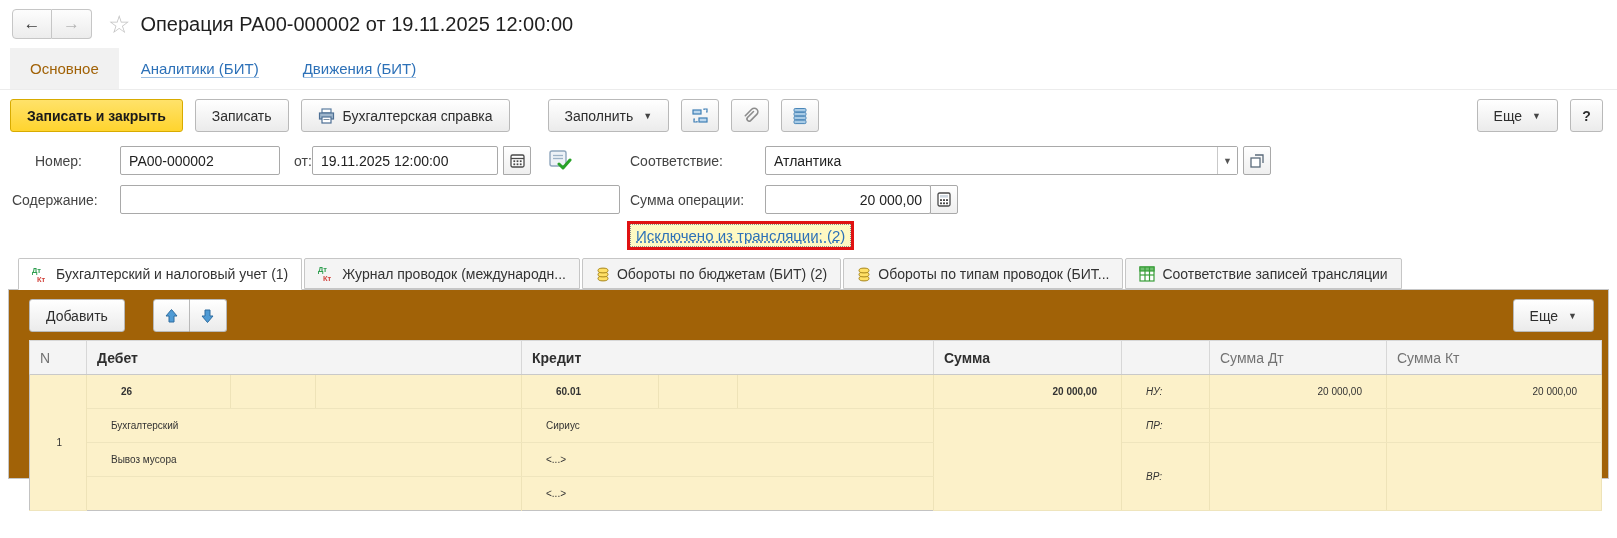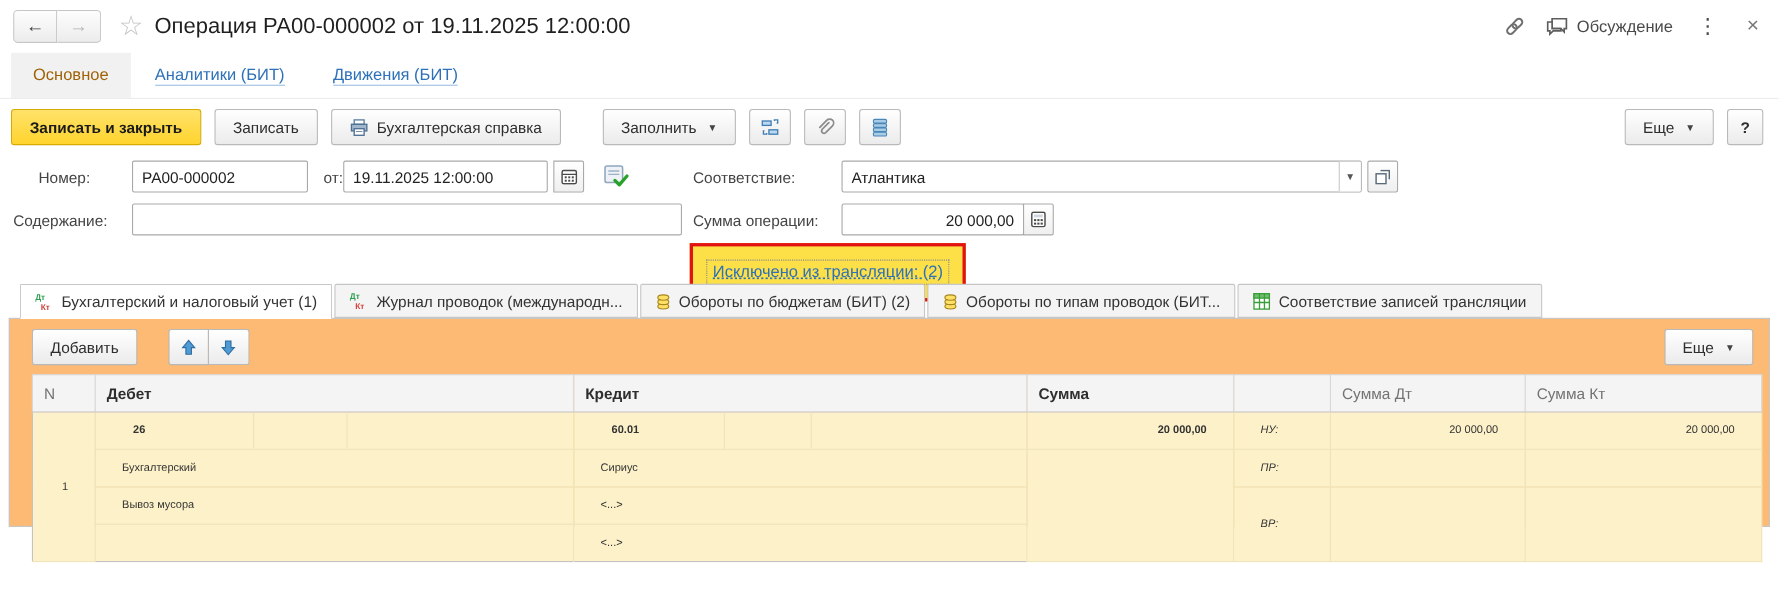--- a/index.html
+++ b/index.html
@@ -43,33 +43,33 @@
   
   .form { position:relative; height:116px; }
   .flabel { position:absolute; font-size:14px; color:#444; line-height:30px; }
   .finput { position:absolute; height:29px; border:1px solid #a9a9a9; border-radius:2px; background:#fff;
     font-family:"Liberation Sans",sans-serif; font-size:14px; color:#222; padding:0 8px; }
   .fieldbtn { position:absolute; height:29px; width:28px; border:1px solid #a9a9a9; border-radius:0 2px 2px 0;
     background:linear-gradient(#fff,#efefef); display:flex; align-items:center; justify-content:center; cursor:pointer; }
   .combo-arrow { position:absolute; height:27px; width:20px; display:flex; align-items:center; justify-content:center;
     font-size:9px; color:#555; border-left:1px solid #c9c9c9; cursor:pointer; background:#fff; }
   .posted-ico { position:absolute; cursor:default; }
-  .excluded-box { position:absolute; left:627px; top:80px; border:3px solid #e01212; padding:12px; background:#fde047;text-align:center; }
+  .excluded-box { position:absolute; left:627px; top:80px; border:3px solid #e01212; padding:0; background:#fef9c3;text-align:center; }
   .excluded-link { display:inline-block; border:1px dotted #8a8a8a; padding:2px 5px; font-size:15px; color:#2d71b8;
     text-decoration:underline; text-decoration-style:dotted; cursor:pointer; }
 
   
   .tabstrip { display:flex; align-items:flex-end; padding-left:18px; height:32px; position:relative; z-index:2; }
   .ptab { display:flex; align-items:center; gap:7px; height:31px; padding:0 13px; border:1px solid #c6c6c6;
     background:#f4f4f4; font-size:14px; color:#333; margin-right:2px; border-radius:2px 2px 0 0; cursor:pointer;
     white-space:nowrap; }
   .ptab.active { background:#fff; border-bottom:1px solid #fff; margin-bottom:-1px; height:32px; }
 
   
-  .panel { position:relative; margin:0 8px; border:1px solid #c6c6c6; background:#fdba74; height:190px; z-index:1; }
+  .panel { position:relative; margin:0 8px; border:1px solid #c6c6c6; background:#a16207; height:190px; z-index:1; }
   .tbl-toolbar { display:flex; align-items:center; padding:9px 14px 8px 20px; gap:28px; }
   .updown { display:flex; }
   .updown .btn { width:37px; padding:0; }
   .updown .btn:first-child { border-radius:3px 0 0 3px; }
   .updown .btn:last-child { border-radius:0 3px 3px 0; border-left:none; }
   .tbl-spacer { flex:1; }
 
   
   table.grid { border-collapse:collapse; margin-left:20px; width:1572px; table-layout:fixed; }
   table.grid th { background:#f4f4f4; border:1px solid #d7d7d7; border-bottom:1px solid #c9c9c9; height:34px;
@@ -102,41 +102,20 @@
     <div class="navgroup">
       <div class="navbtn nav-back">
           <span>←</span>
         </div>
       <div class="navbtn nav-fwd">
           <span>→</span>
         </div>
     </div>
     <span class="star">☆</span>
     <h1 class="page-title">Операция РА00-000002 от 19.11.2025 12:00:00</h1>
-    <div class="titlebar-right">
-      <span class="tb-ico">
-        <svg width="20" height="20" viewBox="0 0 20 20">
-          <g fill="none" stroke="#6f6f6f" stroke-width="1.8" transform="rotate(-45 10 10)">
-            <rect x="1.5" y="7" width="10" height="6" rx="3"></rect>
-            <rect x="8.5" y="7" width="10" height="6" rx="3"></rect>
-          </g>
-        </svg>
-      </span>
-      <span class="tb-ico">
-        <svg width="21" height="19" viewBox="0 0 21 19">
-          <g fill="#fff" stroke="#5d5d5d" stroke-width="1.5">
-            <path d="M6 2 h13 v9 h-2 v3 l-3 -3 h-8 z"></path>
-            <path d="M2 5 h4 v6 h8 v2 h-7 l-3 3 v-3 h-2 z" fill="#fff"></path>
-          </g>
-        </svg>
-        <span>Обсуждение</span>
-      </span>
-      <span class="dots">⋮</span>
-      <span class="close-x">×</span>
-    </div>
   </div>
 
   <div class="navtabs">
     <div class="navtab active">Основное</div>
     <div class="navlink">
         <span>Аналитики (БИТ)</span>
       </div>
     <div class="navlink">
         <span>Движения (БИТ)</span>
       </div>

